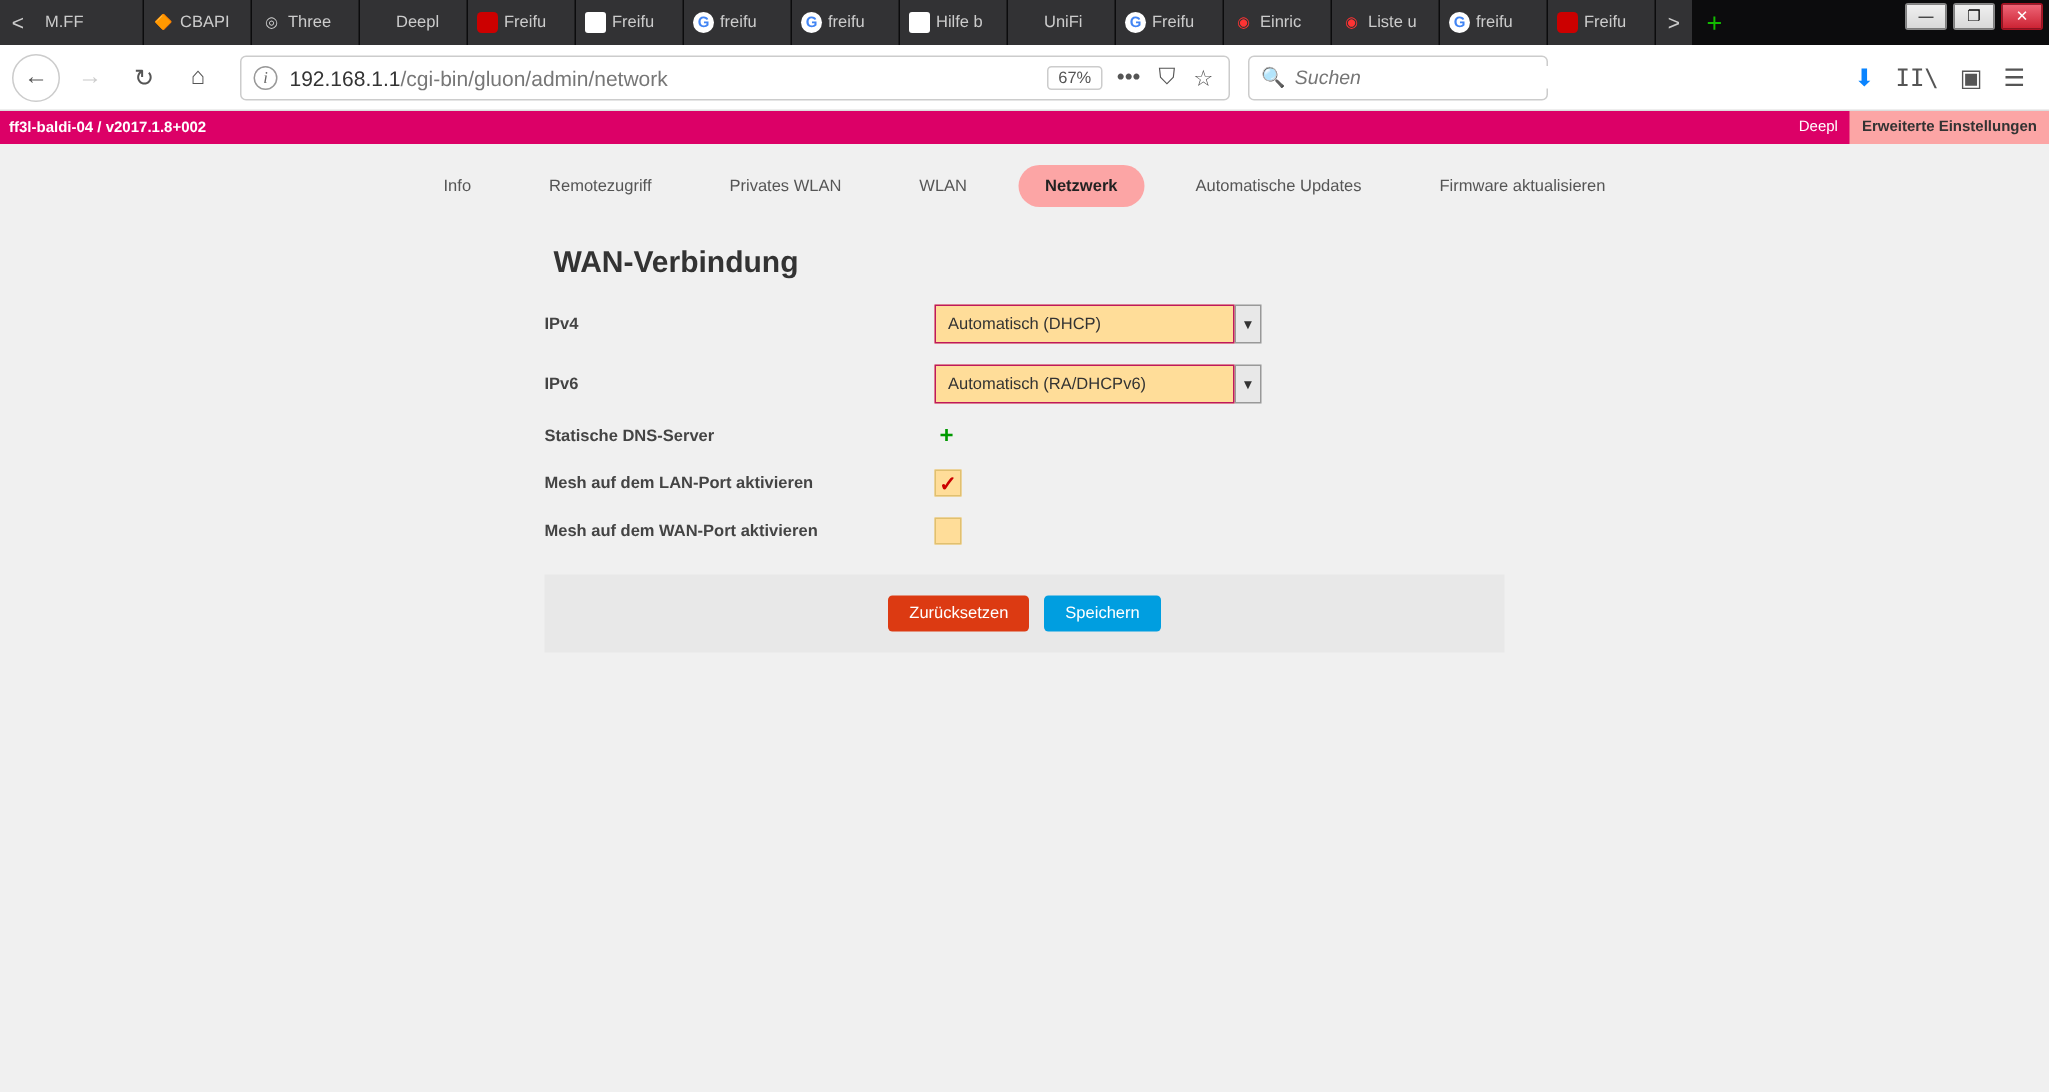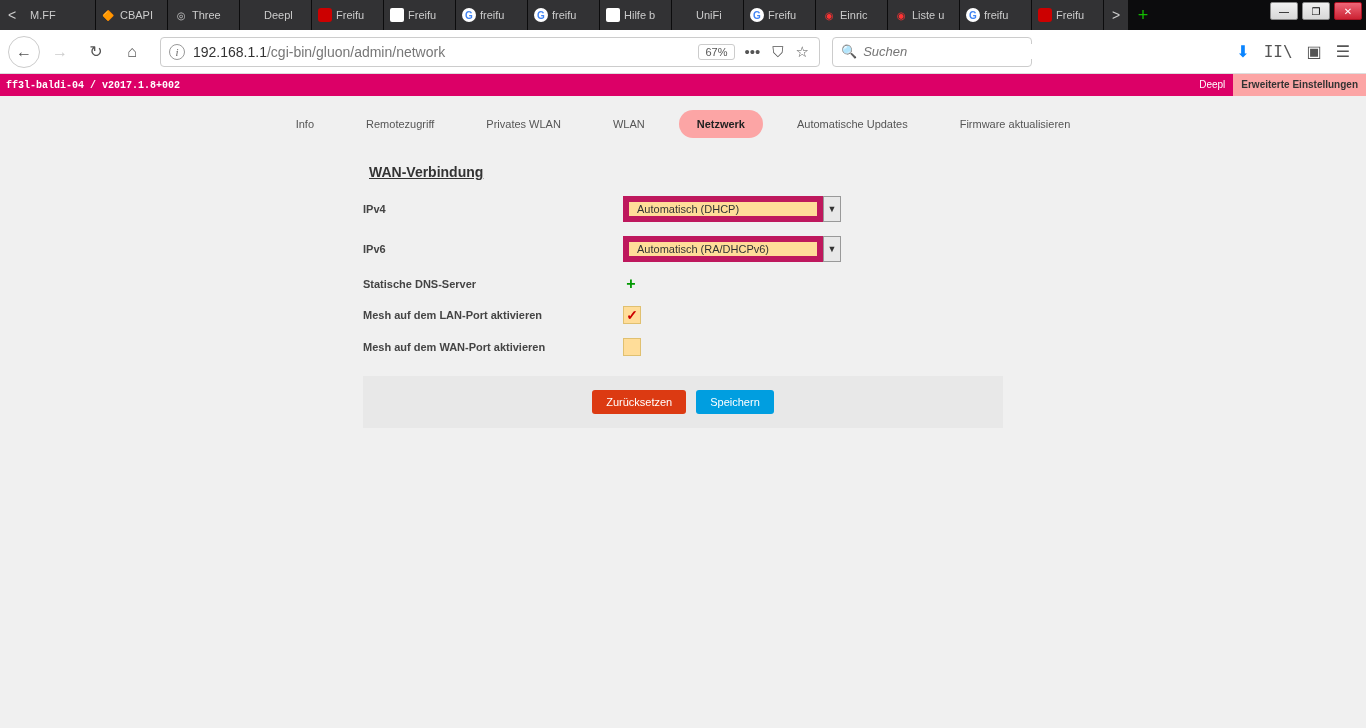--- a/index.html
+++ b/index.html
@@ -31,34 +31,34 @@
 .url-icon { color: #555; font-size: 15px; cursor: pointer; padding: 0 2px; }
 .searchbar { width: 200px; height: 30px; border: 1px solid #ccc; border-radius: 4px; display: flex; align-items: center; padding: 0 8px; gap: 6px; margin-left: 8px; color: #999; }
 .searchbar input { border: none; outline: none; font-size: 13px; flex: 1; font-style: italic; color: #c2410c; }
 .toolbar-right { margin-left: auto; display: flex; gap: 14px; align-items: center; padding-right: 8px; }
 .tb-icon { color: #555; font-size: 16px; cursor: pointer; }
 .tb-icon.blue { color: #0a84ff; }
 
 
 .page { background: #f0f0f0; height: 654px; }
 .topbar { background: #dc0067; height: 22px; display: flex; align-items: center; color: #fff; font-size: 10px; padding: 0 0 0 6px; }
-.topbar-left { font-weight: bold; font-family: Liberation Mono, monospace; }
+.topbar-left { font-weight: bold; }
 .topbar-right { margin-left: auto; display: flex; }
 .topbar-link { padding: 0 8px; line-height: 22px; cursor: pointer; }
 .topbar-link.active { background: #fca5a5; color: #333; font-weight: bold; }
 
 .menu { display: flex; justify-content: center; gap: 16px; padding: 14px 0 8px; }
 .menu-item { padding: 8px 18px; font-size: 11px; color: #555; cursor: pointer; border-radius: 14px; }
 .menu-item.active { background: #fca5a5; font-weight: bold; color: #222; }
 
 .content { max-width: 640px; margin: 18px auto 0; }
-h2 { font-size: 14px; color: #333; margin-bottom: 16px; padding-left: 6px; text-decoration: underline; }
+h2 { font-size: 20px; color: #333; margin-bottom: 16px; padding-left: 6px; }
 .row { display: flex; align-items: center; margin-bottom: 14px; }
 .row-label { width: 260px; padding-right: 12px; font-size: 11px; color: #444; font-weight: bold; }
-.select { background: #ffdd99; border: 6px solid #be185d; height: 26px; width: 200px; display: flex; align-items: center; padding: 0 8px; font-size: 11px; color: #333; position: relative; }
+.select { background: #ffdd99; border: 1px solid #be185d; height: 26px; width: 200px; display: flex; align-items: center; padding: 0 8px; font-size: 11px; color: #333; position: relative; }
 .select-arrow { width: 18px; height: 26px; background: #e8e8e8; border: 1px solid #999; display: flex; align-items: center; justify-content: center; font-size: 9px; cursor: pointer; color: #333; }
 .add-btn { width: 16px; height: 16px; color: #090; font-weight: bold; font-size: 16px; cursor: pointer; display: flex; align-items: center; justify-content: center; }
 .checkbox { width: 18px; height: 18px; background: #ffdd99; border: 1px solid #e0c070; display: flex; align-items: center; justify-content: center; cursor: pointer; }
 .checkbox.checked::after { content: "✓"; color: #cc0000; font-weight: bold; font-size: 14px; }
 
 .actions { background: #e8e8e8; padding: 14px 12px; display: flex; justify-content: center; gap: 10px; margin-top: 20px; }
 .btn { padding: 6px 14px; font-size: 11px; color: #fff; border: none; border-radius: 3px; cursor: pointer; }
 .btn-reset { background: #dc3a12; }
 .btn-save { background: #009ee0; }
 </style>

